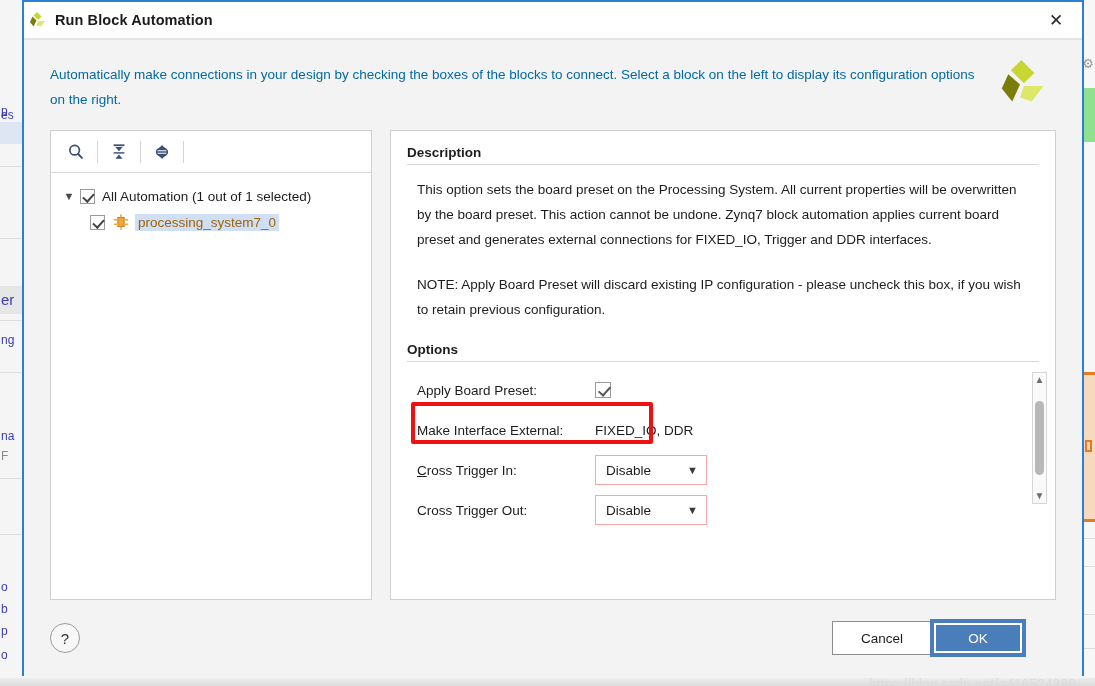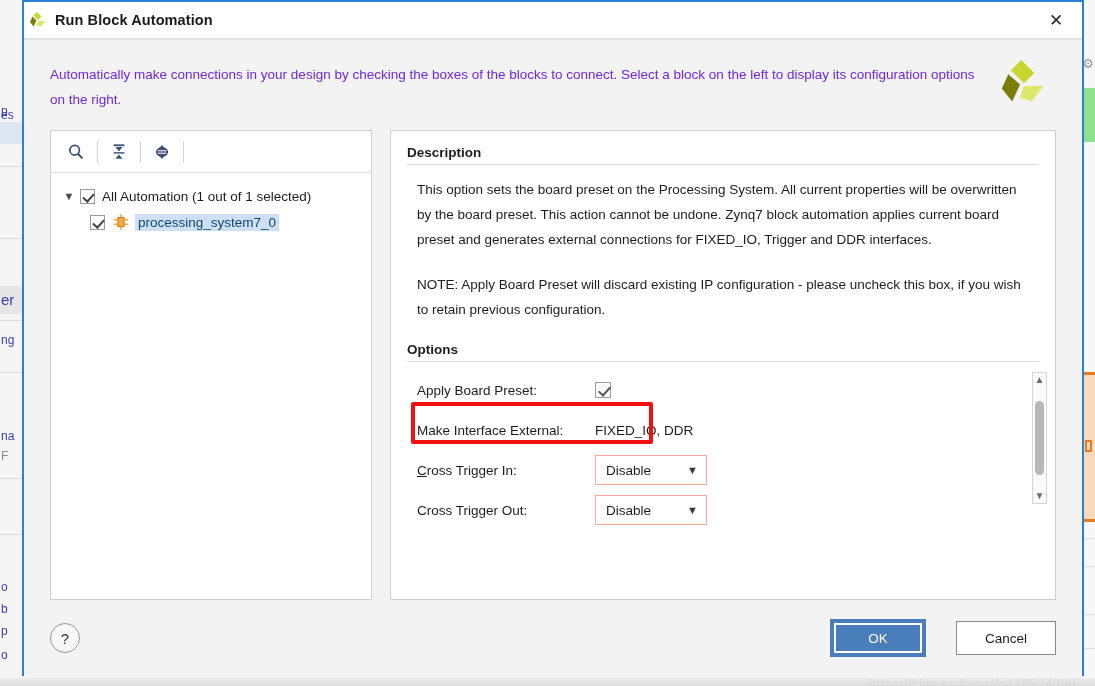--- a/index.html
+++ b/index.html
@@ -98,21 +98,21 @@
     background: #f3f3f3;
     position: relative;
   }
 
   .intro {
     padding: 22px 26px 0 26px;
     display: flex; align-items: flex-start;
   }
   .intro-text {
     flex: 1 1 auto;
-    font-size: 13.5px; color: #6d28d9; line-height: 25px;
+    font-size: 13.5px; color: #0369a1; line-height: 25px;
     max-width: 930px;
   }
   .intro-logo { width: 52px; height: 52px; margin-left: 14px; margin-top: -6px; flex: 0 0 auto; }
 
   .panels {
     flex: 1 1 auto;
     display: flex;
     padding: 18px 26px 0 26px;
     gap: 18px;
     min-height: 0;
@@ -156,21 +156,21 @@
     position: relative; cursor: default;
   }
   .cbox.checked::after {
     content: ""; position: absolute;
     left: 4px; top: 1px; width: 5px; height: 9px;
     border: solid #444; border-width: 0 2px 2px 0;
     transform: rotate(42deg);
   }
   .ip-icon { width: 18px; height: 18px; margin-right: 5px; flex: 0 0 auto; }
   .tree-label-sel {
-    background: #cfe0f5; padding: 1px 3px; color: #0c4a6e;
+    background: #cfe0f5; padding: 1px 3px; color: #a16207;
   }
 
   
   .detail-panel {
     flex: 1 1 auto;
     background: #ffffff;
     border: 1px solid #cfcfcf;
     height: 470px;
     padding: 14px 0 0 0;
     display: flex; flex-direction: column;
@@ -453,19 +453,19 @@
             <span class="sb-arrow">▼</span>
           </div>
         </div>
 
       </div>
     </div>
 
     <div class="footer">
       <div class="help-btn">?</div>
       <div class="footer-spacer"></div>
+      <div class="btn btn-cancel">Cancel</div>
       <div class="btn btn-ok">OK</div>
-      <div class="btn btn-cancel">Cancel</div>
       <div class="watermark">https://blog.csdn.net/q416524389</div>
     </div>
 
   </div>
 </div>
 
 </body></html>

